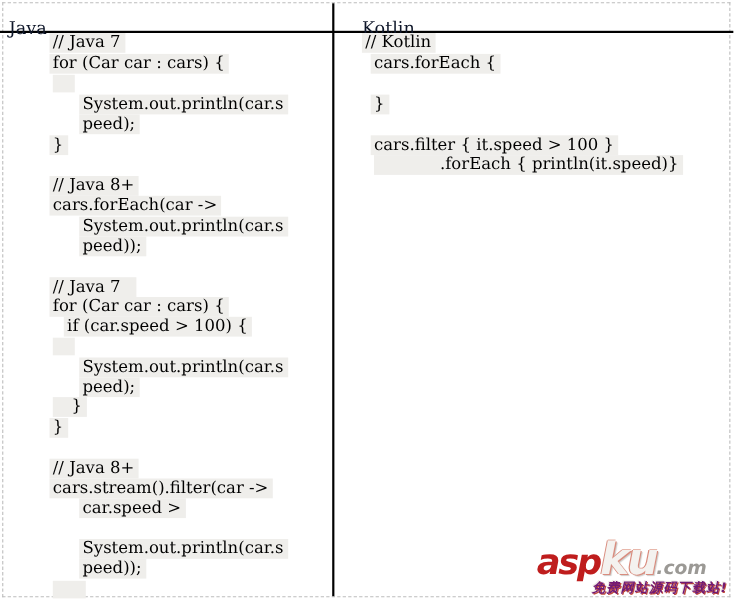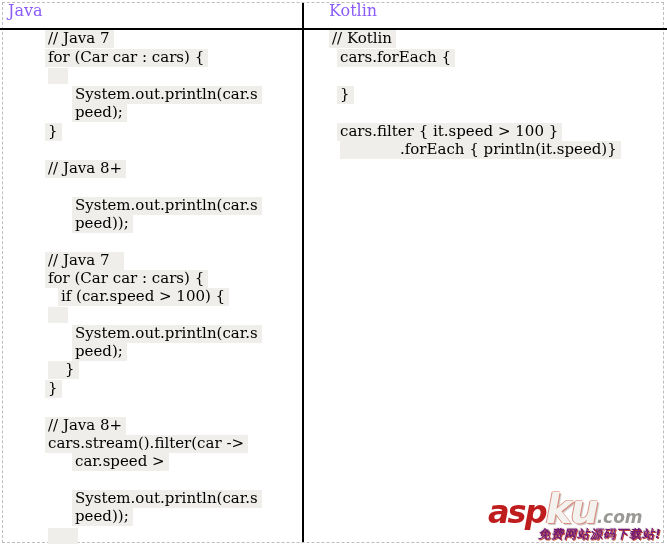--- a/index.html
+++ b/index.html
@@ -2,21 +2,21 @@
 <html><head>
 <meta charset="utf-8">
 <style>
   html,body{margin:0;padding:0;background:#ffffff;}
   .canvas{position:relative;width:667px;height:549px;background:#ffffff;overflow:hidden;
           font-family:"DejaVu Serif", "Liberation Serif", serif;}
   .frame{position:absolute;left:2px;top:2px;width:660px;height:539px;
          border:1px dashed #bdbdbd;}
   .header-rule{position:absolute;left:0;top:28px;width:667px;height:2px;background:#000;}
   .col-divider{position:absolute;left:302px;top:3px;width:2px;height:539px;background:#000;}
-  .hdr{position:absolute;top:1px;font-size:16px;color:#8b5cf6;white-space:pre;}
+  .hdr{position:absolute;top:16px;font-size:16px;color:#0f172a;white-space:pre;}
   .hdr-java{left:8px;}
   .hdr-kotlin{left:309px;margin-left:20px;}
   .code{position:absolute;display:inline-block;font-size:15px;line-height:17px;
         color:#000000;background:#efeeeb;padding:0 4px 1px 3px;white-space:pre;}
   .ind{position:absolute;background:#efeeeb;height:16px;}
   
   .wm{position:absolute;left:488px;top:486px;width:176px;height:60px;
       font-family:"DejaVu Sans", "Liberation Sans", sans-serif;font-style:italic;}
   .wm-row{position:absolute;left:0;top:0;width:176px;text-align:left;white-space:nowrap;}
   .wm-asp{font-weight:bold;font-size:32px;color:#bf1d1d;letter-spacing:-2px;}
@@ -40,20 +40,21 @@
   <div class="hdr hdr-kotlin">Kotlin</div>
 
   <span class="code" style="left:45px;top:30px">// Java 7</span>
   <span class="code" style="left:45px;top:49px">for (Car car : cars) {</span>
   <span class="ind" style="left:48px;top:68px;width:20px"></span>
   <span class="code" style="left:72px;top:86px">System.out.println(car.s</span>
   <span class="code" style="left:72px;top:104px">peed);</span>
   <span class="code" style="left:45px;top:123px">}</span>
 
   <span class="code" style="left:45px;top:160px">// Java 8+</span>
+  <span class="code" style="left:45px;top:178px">cars.forEach(car -&gt;</span>
   <span class="code" style="left:72px;top:197px">System.out.println(car.s</span>
   <span class="code" style="left:72px;top:215px">peed));</span>
 
   <span class="code" style="left:45px;top:252px;padding-right:14px">// Java 7</span>
   <span class="code" style="left:45px;top:270px">for (Car car : cars) {</span>
   <span class="code" style="left:58px;top:288px">if (car.speed &gt; 100) {</span>
   <span class="ind" style="left:48px;top:307px;width:20px"></span>
   <span class="code" style="left:72px;top:325px">System.out.println(car.s</span>
   <span class="code" style="left:72px;top:343px">peed);</span>
   <span class="code" style="left:48px;top:361px;padding-left:17px">}</span>

